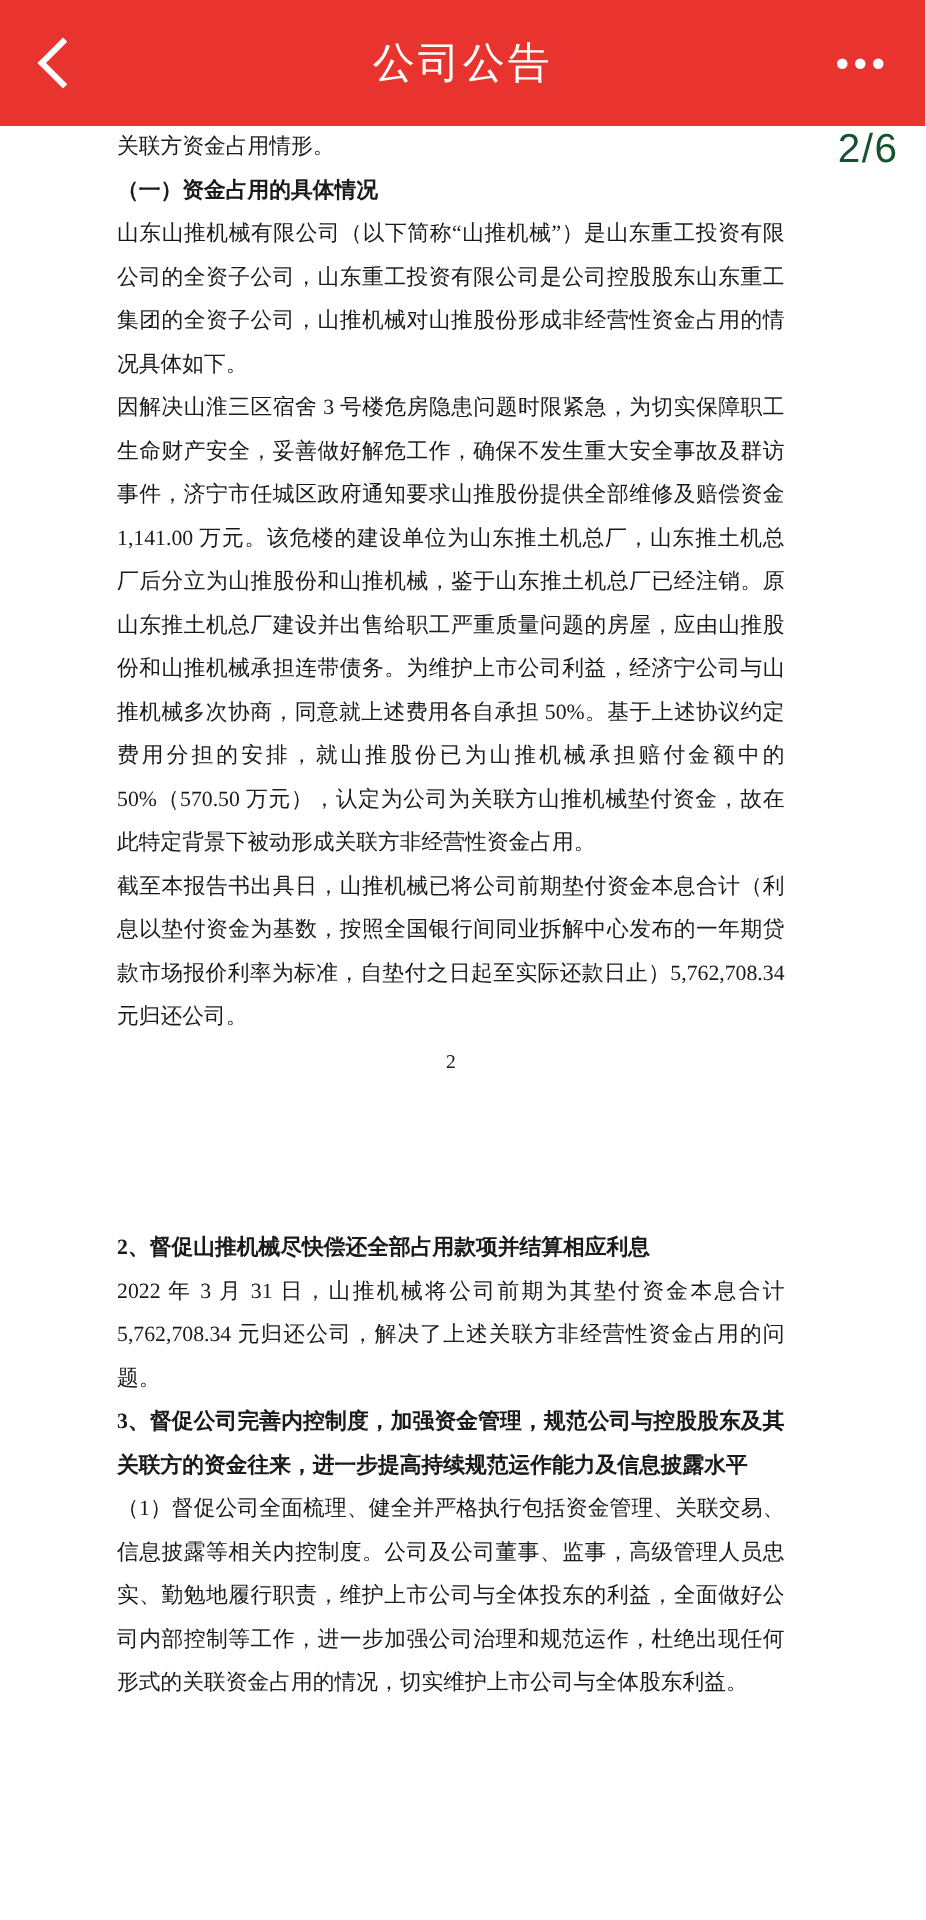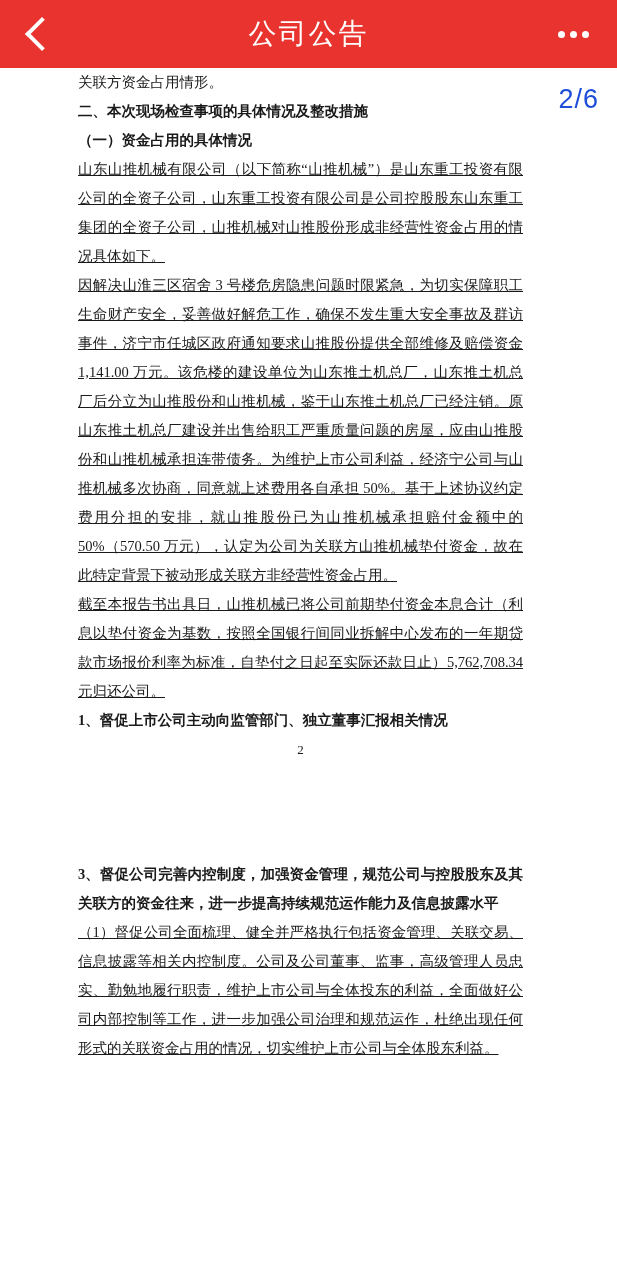--- a/index.html
+++ b/index.html
@@ -16,21 +16,21 @@
     overflow-x: hidden;
   }
   .app {
     width: 617px;
     min-height: 1280px;
     position: relative;
     background: #ffffff;
   }
   
   .header {
-    height: 68px;
+    height: 84px;
     background: #e8332e;
     display: flex;
     align-items: center;
     justify-content: space-between;
     padding: 0 22px;
     box-sizing: border-box;
     position: relative;
   }
   .back-btn {
     width: 40px;
@@ -77,21 +77,21 @@
     border-radius: 50%;
     background: #ffffff;
   }
 
   
   .page-indicator {
     position: absolute;
     right: 18px;
     top: 84px;
     font-size: 27px;
-    color: #1d4ed8;
+    color: #14532d;
     font-family: "Liberation Sans", sans-serif;
     letter-spacing: 1px;
   }
 
   
   .doc {
     padding: 0 78px 0 78px;
     box-sizing: border-box;
     font-size: 14.5px;
     line-height: 29px;
@@ -114,21 +114,20 @@
     text-indent: 0;
   }
   .heading-indent {
     font-weight: bold;
     margin-top: 16px;
     margin-bottom: 8px;
     text-indent: 29px;
   }
   .para {
     margin-top: 12px;
-    text-decoration: underline;
   }
   .pagenum {
     text-align: center;
     font-size: 13px;
     margin-top: 42px;
     color: #1a1a1a;
   }
   .page-break {
     height: 96px;
   }
@@ -148,40 +147,40 @@
       <i></i>
       <i></i>
     </div>
   </div>
 
   <div class="page-indicator">2/6</div>
 
   <div class="doc">
     <p class="p-tail">关联方资金占用情形。</p>
 
-    <p class="heading">二、本次现场检查事项的具体情况及整改措施</p>
 
     <p class="heading-indent">（一）资金占用的具体情况</p>
 
     <p class="p-indent para">山东山推机械有限公司（以下简称“山推机械”）是山东重工投资有限公司的全资子公司，山东重工投资有限公司是公司控股股东山东重工集团的全资子公司，山推机械对山推股份形成非经营性资金占用的情况具体如下。</p>
 
     <p class="p-indent para">因解决山淮三区宿舍 3 号楼危房隐患问题时限紧急，为切实保障职工生命财产安全，妥善做好解危工作，确保不发生重大安全事故及群访事件，济宁市任城区政府通知要求山推股份提供全部维修及赔偿资金 1,141.00 万元。该危楼的建设单位为山东推土机总厂，山东推土机总厂后分立为山推股份和山推机械，鉴于山东推土机总厂已经注销。原山东推土机总厂建设并出售给职工严重质量问题的房屋，应由山推股份和山推机械承担连带债务。为维护上市公司利益，经济宁公司与山推机械多次协商，同意就上述费用各自承担 50%。基于上述协议约定费用分担的安排，就山推股份已为山推机械承担赔付金额中的 50%（570.50 万元），认定为公司为关联方山推机械垫付资金，故在此特定背景下被动形成关联方非经营性资金占用。</p>
 
     <p class="p-indent para">截至本报告书出具日，山推机械已将公司前期垫付资金本息合计（利息以垫付资金为基数，按照全国银行间同业拆解中心发布的一年期贷款市场报价利率为标准，自垫付之日起至实际还款日止）5,762,708.34 元归还公司。</p>
 
 
 
-    <p class="heading-indent">1、督促上市公司主动向监管部门、独立董事汇报相关情况</p>
 
 
     <p class="pagenum">2</p>
 
     <div class="page-break"></div>
 
+    <p class="heading-indent">2、督促山推机械尽快偿还全部占用款项并结算相应利息</p>
 
+    <p class="p-indent para">2022 年 3 月 31 日，山推机械将公司前期为其垫付资金本息合计 5,762,708.34 元归还公司，解决了上述关联方非经营性资金占用的问题。</p>
 
     <p class="heading-indent">3、督促公司完善内控制度，加强资金管理，规范公司与控股股东及其关联方的资金往来，进一步提高持续规范运作能力及信息披露水平</p>
 
     <p class="p-indent para">（1）督促公司全面梳理、健全并严格执行包括资金管理、关联交易、信息披露等相关内控制度。公司及公司董事、监事，高级管理人员忠实、勤勉地履行职责，维护上市公司与全体投东的利益，全面做好公司内部控制等工作，进一步加强公司治理和规范运作，杜绝出现任何形式的关联资金占用的情况，切实维护上市公司与全体股东利益。</p>
 
   </div>
 
 </div>
 
 </body></html>

